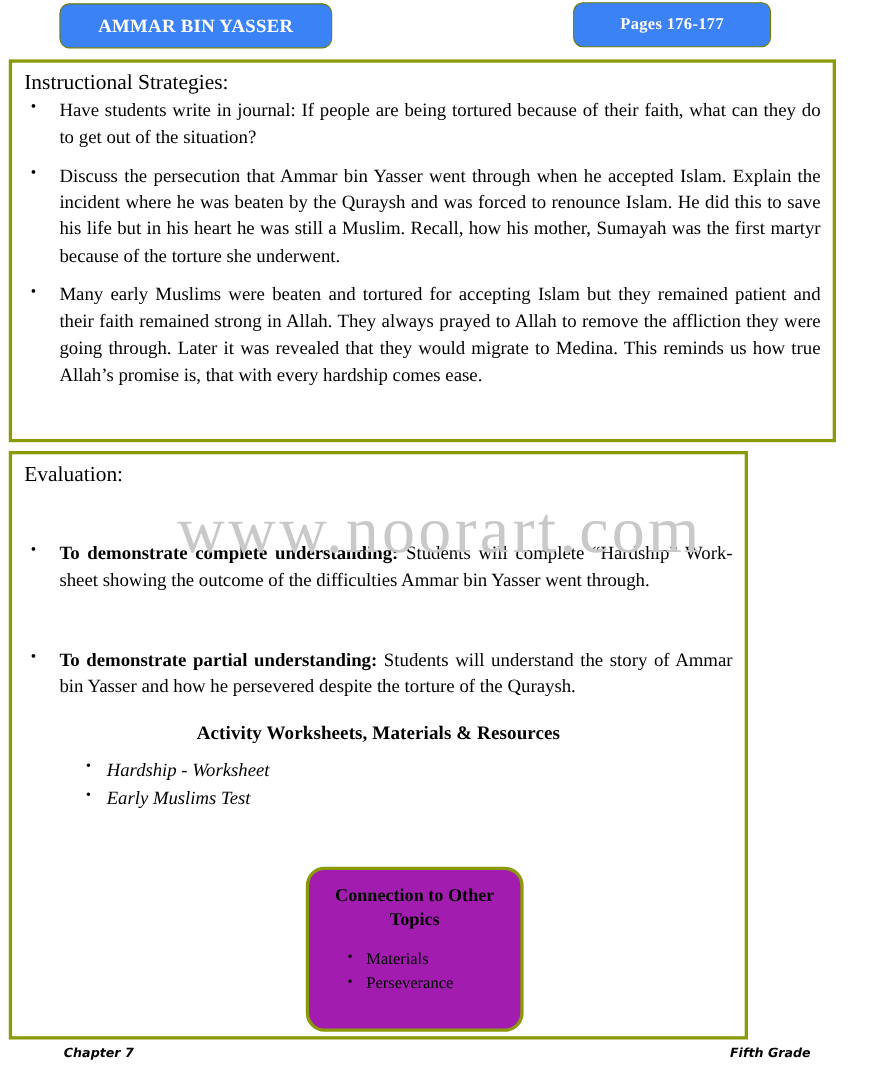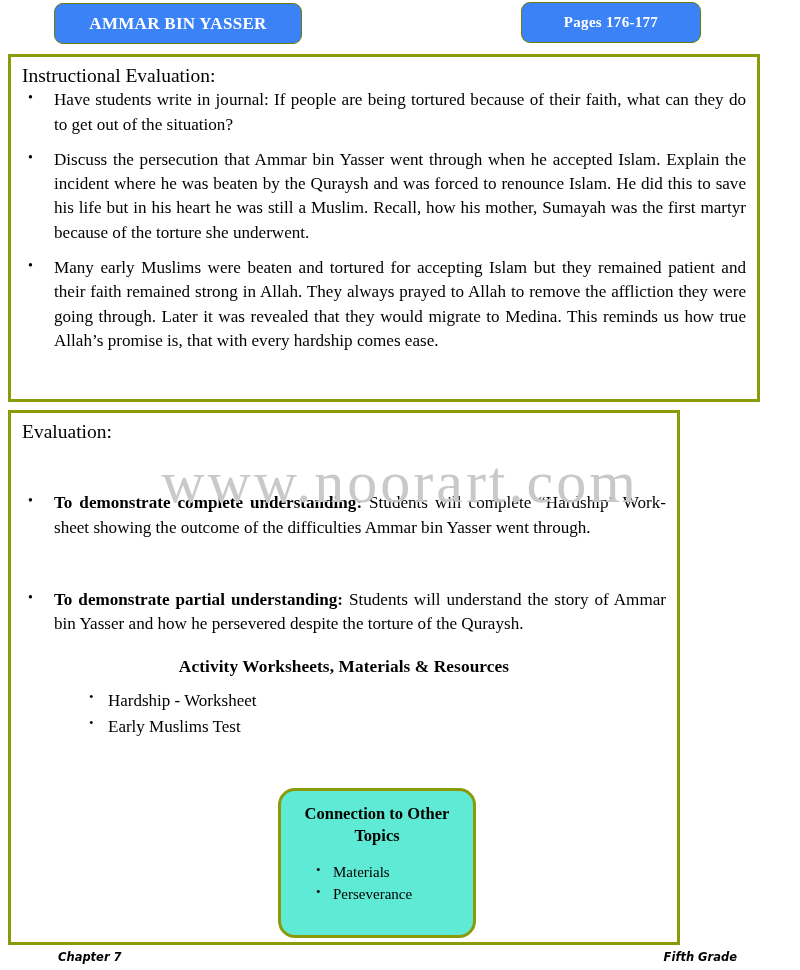--- a/index.html
+++ b/index.html
@@ -125,22 +125,23 @@
   .resource-heading {
     text-align: center;
     font-weight: bold;
     font-size: 17.3px;
     margin: 21px 0 10px 0;
     letter-spacing: 0.1px;
   }
 
   ul.rlist {
     list-style: none;
-    margin: 11px;
+    margin: 0;
     padding: 0 0 0 54px;
+    font-style: italic;
   }
   ul.rlist > li {
     position: relative;
     padding-left: 21px;
     font-size: 17px;
     line-height: 1.48;
   }
   ul.rlist > li:before {
     content: "\2022";
     position: absolute;
@@ -170,21 +171,21 @@
   
   .conn-box {
     position: absolute;
     left: 278px;
     top: 788px;
     width: 198px;
     height: 150px;
     border: 3px solid #8a9a09;
     border-radius: 17px;
     box-sizing: border-box;
-    background: #5eead4;
+    background: #a21caf;
     z-index: 6;
   }
   .conn-title {
     text-align: center;
     font-weight: bold;
     font-size: 16.5px;
     line-height: 1.32;
     padding: 12px 16px 0 16px;
     margin: 0;
   }
@@ -230,21 +231,21 @@
 </head>
 <body>
 
 <div class="header-row">
   <div class="banner banner-title">AMMAR BIN YASSER</div>
   <div class="banner banner-pages">Pages 176-177</div>
 </div>
 
 <div class="box box-strategies">
   <div class="inner">
-    <div class="sect-heading">Instructional Evaluation:</div>
+    <div class="sect-heading">Instructional Strategies:</div>
     <ul class="blist">
       <li>Have students write in journal:  If people are being tortured because of their faith, what can they do to get out of the situation?</li>
       <li>Discuss the persecution that Ammar bin Yasser went through when he accepted Islam. Explain the incident where he was beaten by the Quraysh and was forced to renounce Islam. He did this to save his life but in his heart he was still a Muslim.  Recall, how his mother, Sumayah was the first martyr because of the torture she underwent.</li>
       <li>Many early Muslims were beaten and tortured for accepting Islam but they remained patient and their faith remained strong in Allah.  They always prayed to Allah to remove the affliction they were going through. Later it was revealed that they would migrate to Medina.  This reminds us how true Allah’s promise is, that with every hardship comes ease.</li>
     </ul>
   </div>
 </div>
 
 <div class="box box-evaluation">
   <div class="inner">

